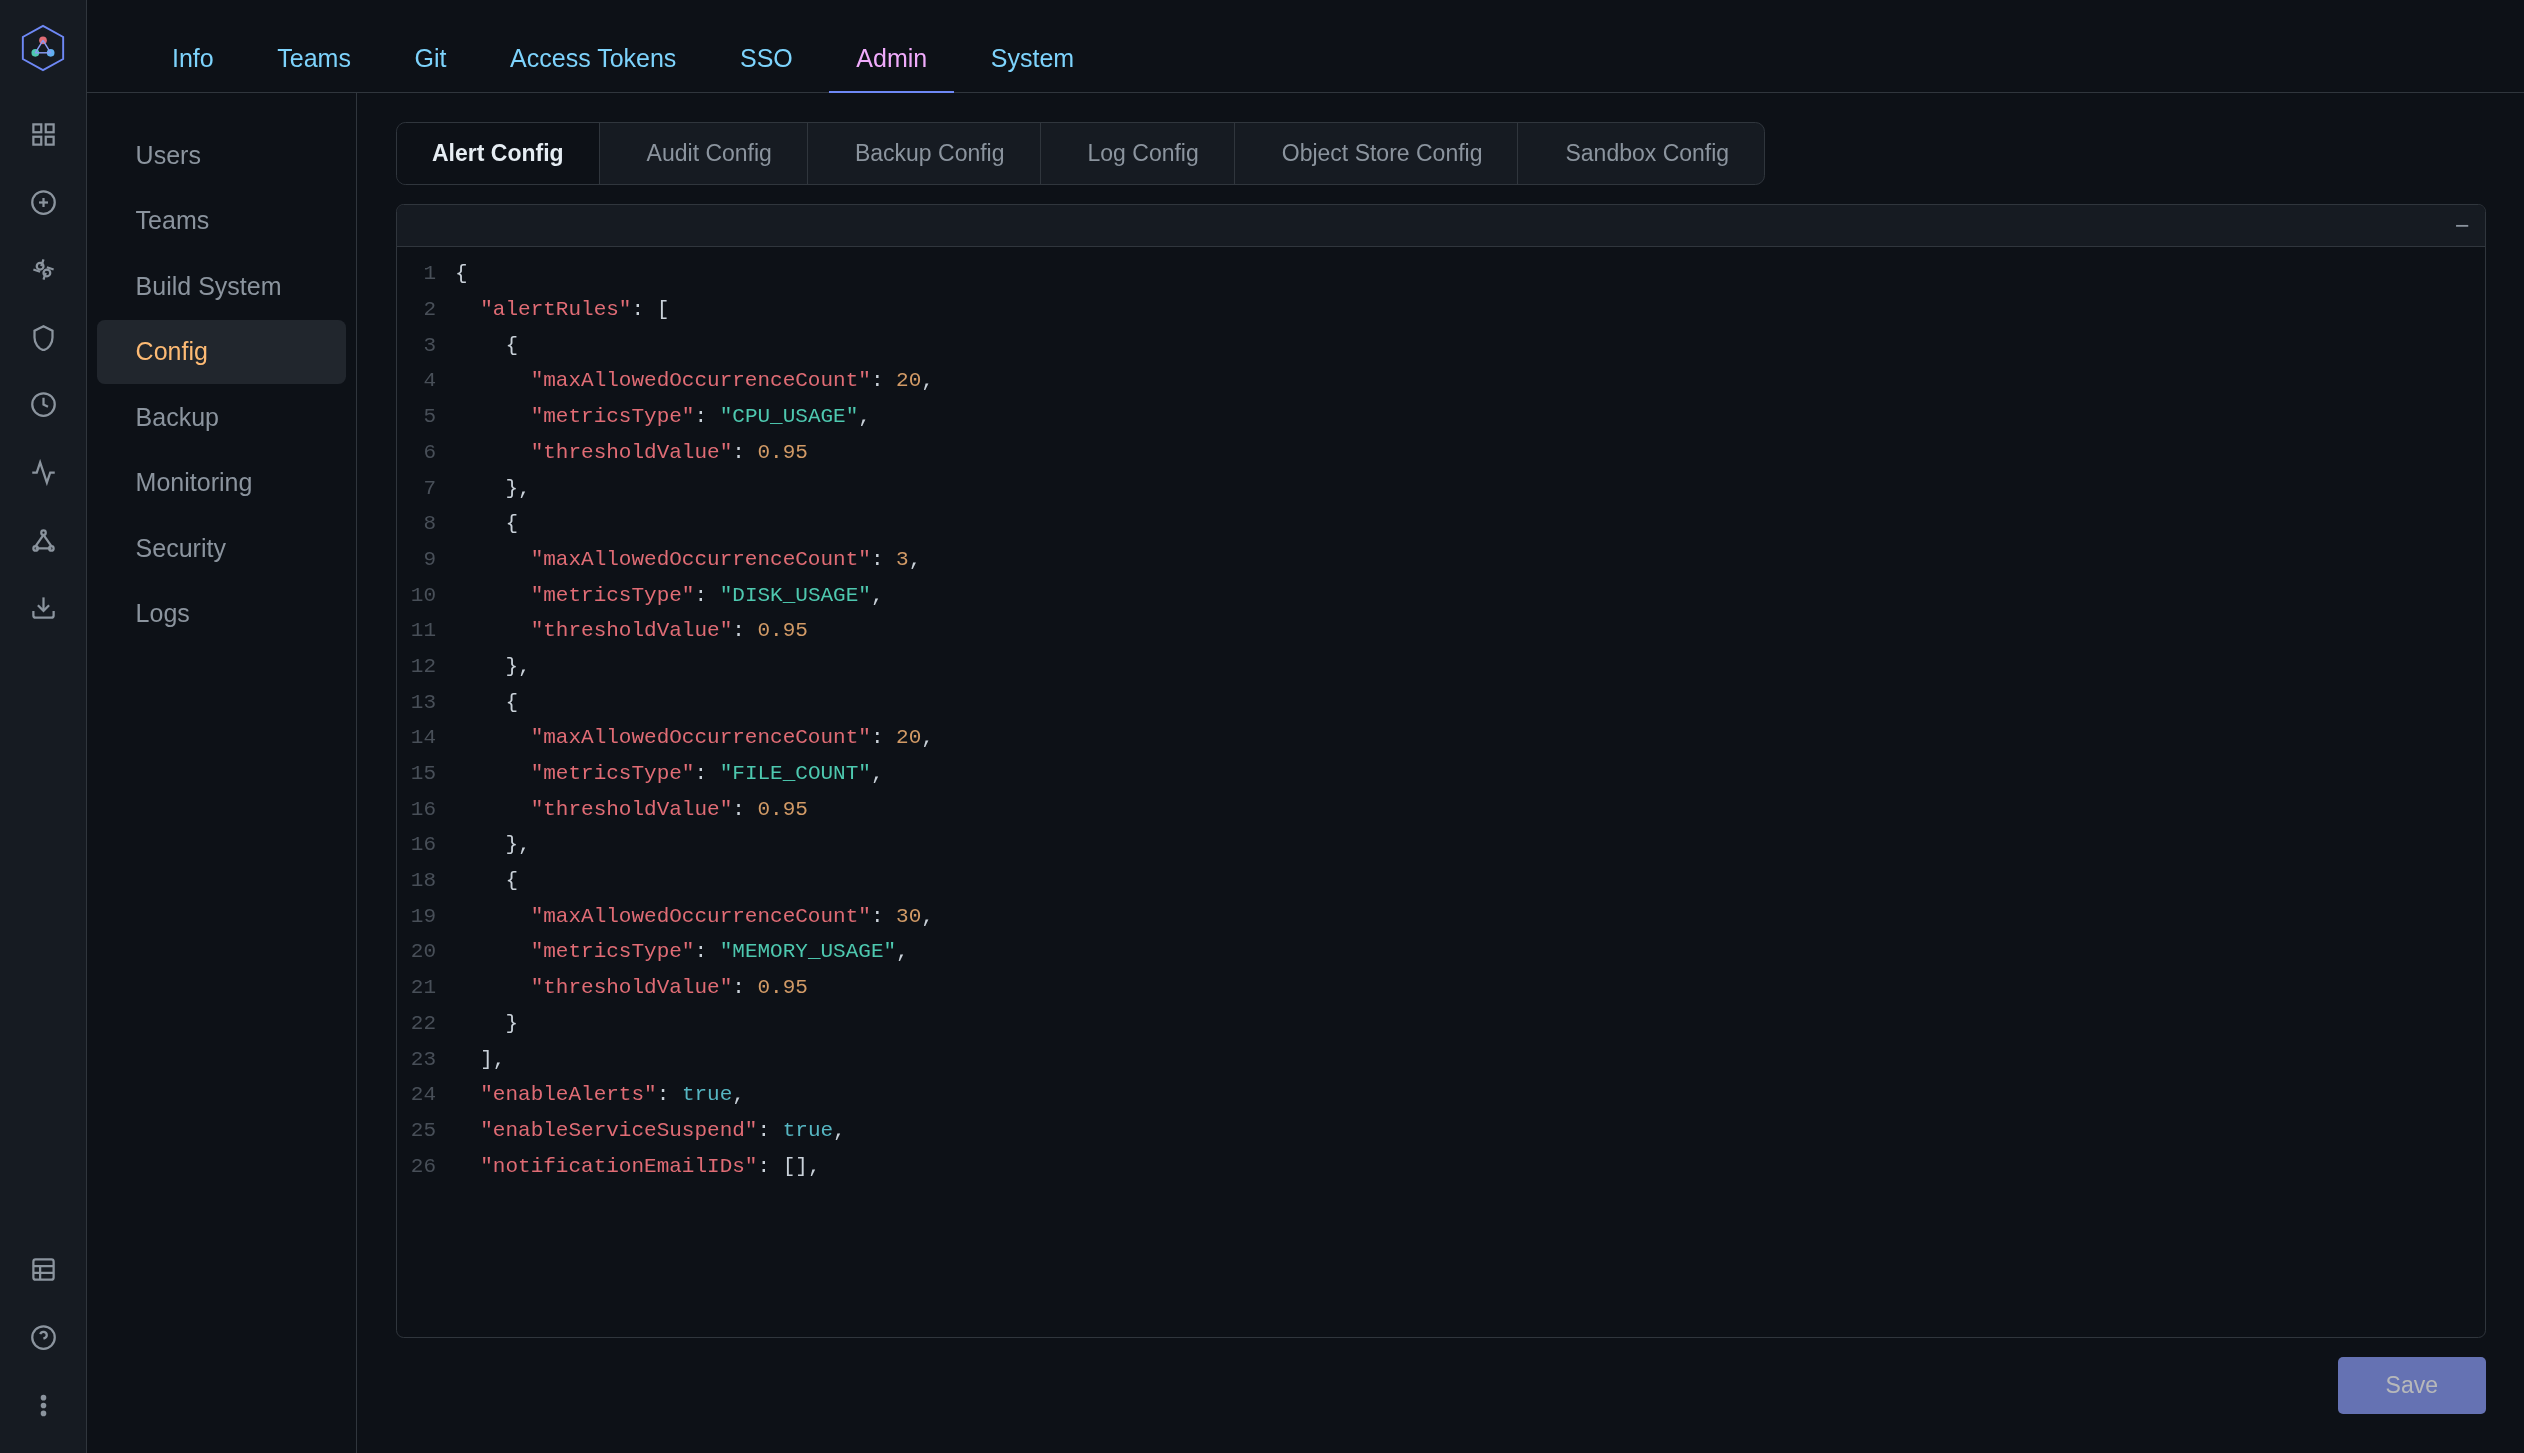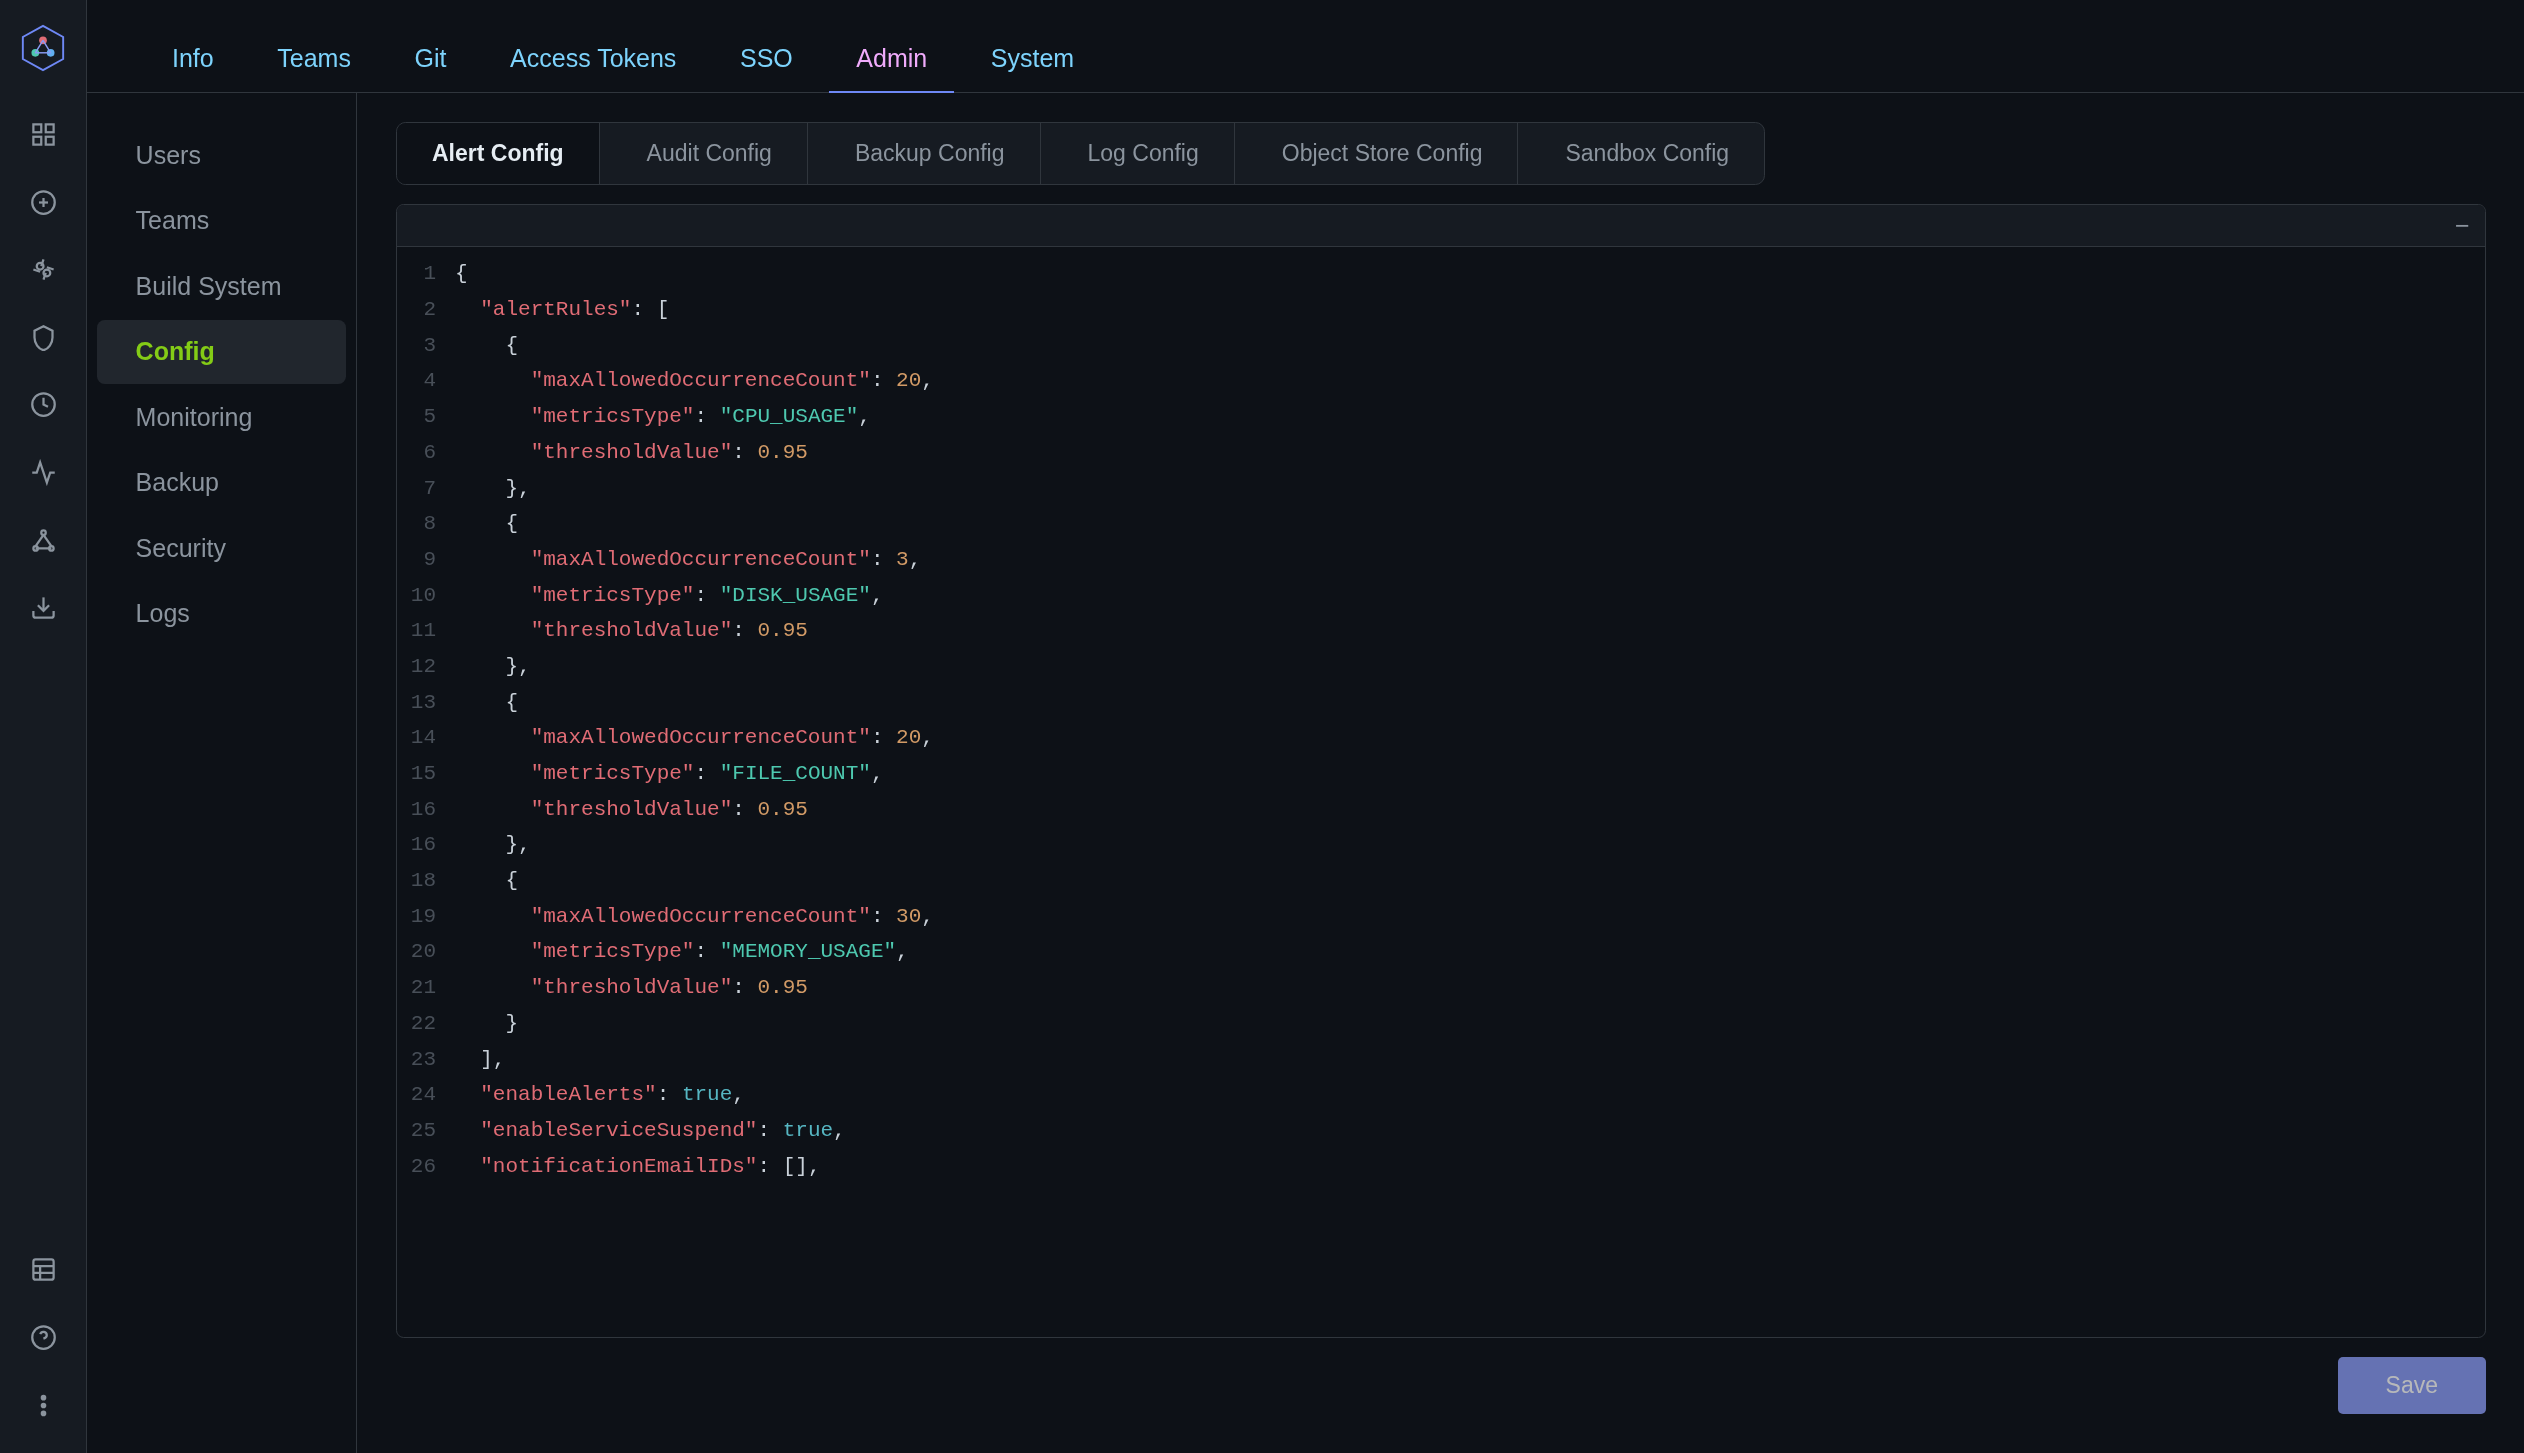--- a/index.html
+++ b/index.html
@@ -101,22 +101,22 @@
       padding: 17.3px 39px;
       font-size: 25px;
       color: #8b949e;
       cursor: pointer;
       border-radius: 7.7px;
       margin: 1.9px 9.6px;
       transition: background 0.15s, color 0.15s;
     }
     .sidebar-nav-item.active {
       background: #21262d;
-      color: #84cc16;
-      font-weight: 700;
+      color: #fdba74;
+      font-weight: 400;
     }
 
     
     .right-panel {
       flex: 1;
       display: flex;
       flex-direction: column;
       padding: 29px 39px;
       overflow: hidden;
     }
@@ -334,22 +334,22 @@
     <div class="nav-tab">System</div>
   </div>
 
   <div class="content-area">
 
     <div class="left-sidebar">
       <div class="sidebar-nav-item">Users</div>
       <div class="sidebar-nav-item">Teams</div>
       <div class="sidebar-nav-item">Build System</div>
       <div class="sidebar-nav-item active">Config</div>
+      <div class="sidebar-nav-item">Backup</div>
       <div class="sidebar-nav-item">Monitoring</div>
-      <div class="sidebar-nav-item">Backup</div>
       <div class="sidebar-nav-item">Security</div>
       <div class="sidebar-nav-item">Logs</div>
     </div>
 
     <div class="right-panel">
 
       <div class="sub-tabs">
         <div class="sub-tab active">Alert Config</div>
         <div class="sub-tab">Audit Config</div>
         <div class="sub-tab">Backup Config</div>

